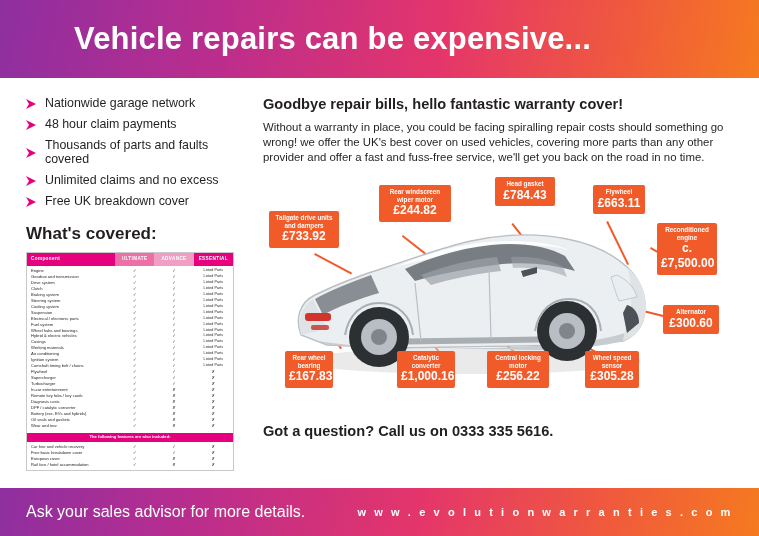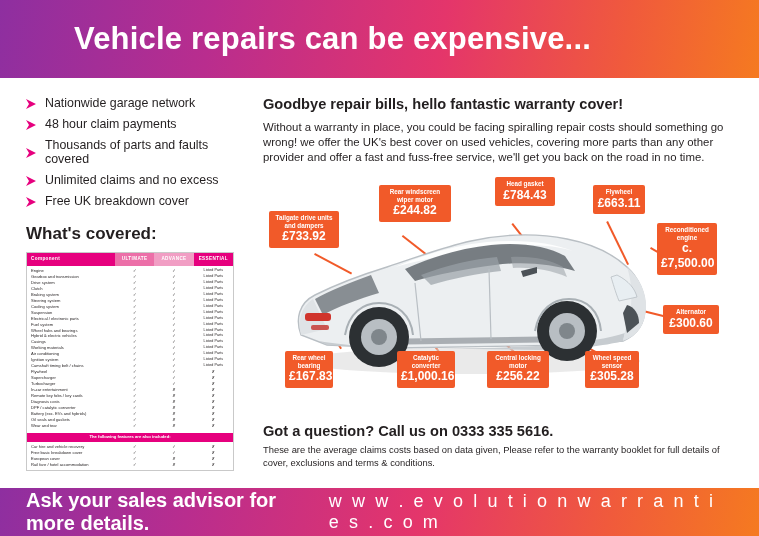--- a/index.html
+++ b/index.html
@@ -29,22 +29,22 @@
   .footer {
     position: absolute;
     bottom: 0; left: 0; right: 0;
     height: 48px;
     background: linear-gradient(100deg, #8e2fa0 0%, #b92d8e 25%, #e4356b 55%, #f05a3c 80%, #f57a20 100%);
     display: flex;
     align-items: center;
     justify-content: space-between;
     padding: 0 26px;
   }
-  .footer .fleft { color: #fff; font-size: 20px; font-weight: bold; }
-  .footer .fright { color: #fff; font-size: 18px; font-weight: normal; letter-spacing: 2.6px; }
+  .footer .fleft { color: #fff; font-size: 16px; font-weight: normal; }
+  .footer .fright { color: #fff; font-size: 11px; font-weight: bold; letter-spacing: 2.6px; }
 
   
   .content {
     position: absolute;
     top: 78px; bottom: 48px; left: 0; right: 0;
     display: flex;
   }
   .col-left {
     width: 255px;
     padding: 18px 14px 0 26px;
@@ -551,20 +551,19 @@
         <span class="price">£1,000.16</span>
       </div>
 
       <div class="callout" style="left:22px; top:180px; width:48px;">
         <span>Rear wheel bearing</span>
         <span class="price">£167.83</span>
       </div>
     </div>
 
     <h3 class="qtitle">Got a question? Call us on 0333 335 5616.</h3>
-    <p class="disclaimer">These are the average claims costs based on data given, Please refer to the warranty booklet for full details of cover, exclusions and terms &amp; conditions.</p>
   </div>
 </div>
 
 <div class="footer">
   <span class="fleft">Ask your sales advisor for more details.</span>
   <span class="fright">w w w . e v o l u t i o n w a r r a n t i e s . c o m</span>
 </div>
 
 </body></html>

